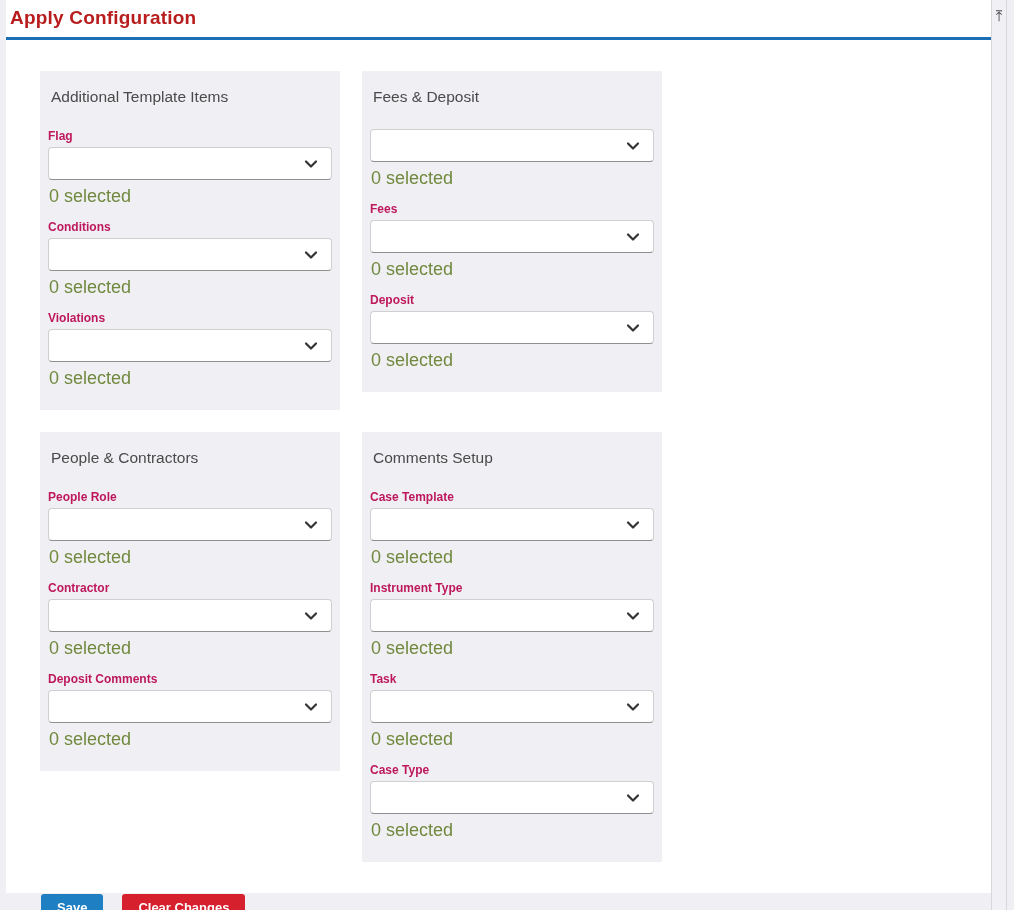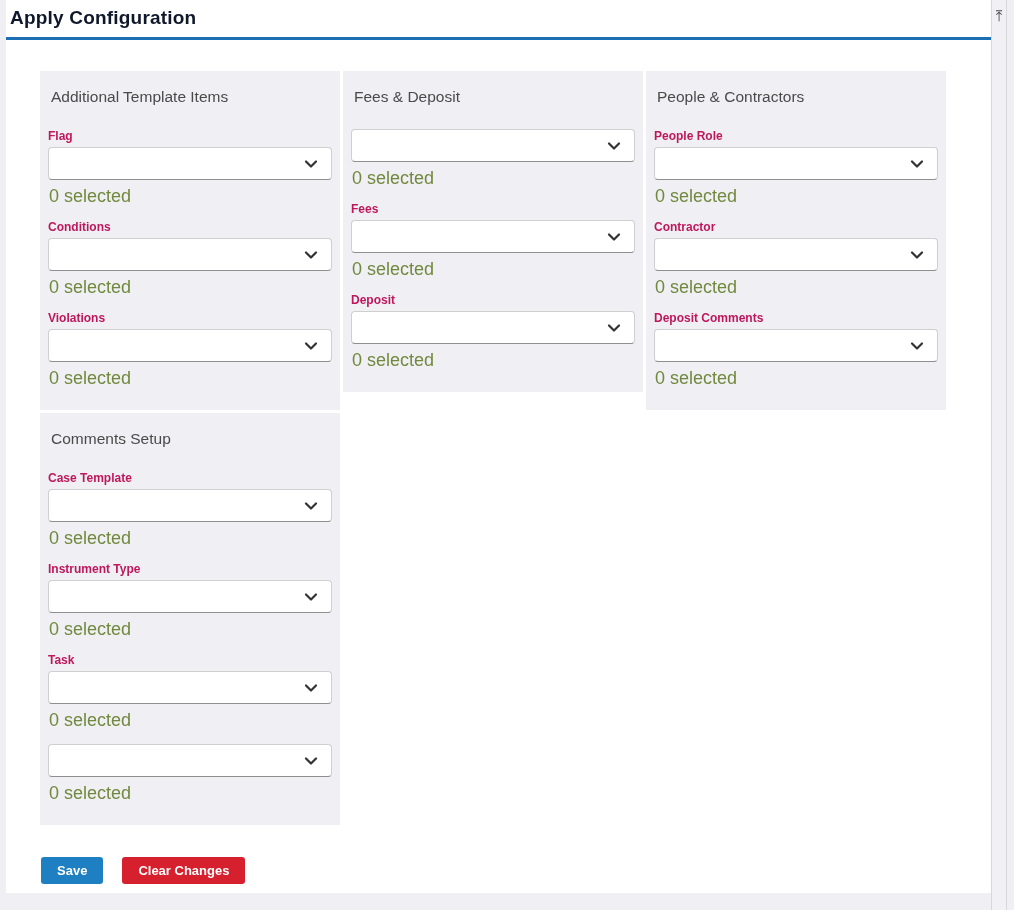--- a/index.html
+++ b/index.html
@@ -23,29 +23,29 @@
     box-sizing: border-box;
   }
 
   .page-header {
     padding: 5px 10px 6px 4px;
     border-bottom: 3px solid var(--accent-underline, #1d6fb5);
   }
   .page-title {
     font-size: 19px;
     font-weight: 700;
-    color: #0f172a;
+    color: #b91c1c;
     line-height: 26px;
     letter-spacing: 0.2px;
   }
 
   .cards {
     display: flex;
     flex-wrap: wrap;
-    gap: 3px;
+    gap: 22px;
     align-items: flex-start;
     padding: 31px 0 0 34px;
     width: 940px;
   }
   .card {
     width: 300px;
     box-sizing: border-box;
     background: var(--card-background, #f0f0f4);
     padding: 12px 8px 8px 8px;
   }
@@ -277,20 +277,21 @@
     <div class="field-label">Task</div>
     <div class="select">
       <span class="select-value"></span>
       <svg class="chevron" width="16" height="16" viewBox="0 0 16 16">
         <path d="M3 5.5 L8 10.5 L13 5.5" fill="none" stroke="#333333" stroke-width="2.2" stroke-linecap="round" stroke-linejoin="round"></path>
       </svg>
     </div>
     <div class="selected-count">0 selected</div>
   </div>
             <div class="field">
+    <div class="field-label">Case Type</div>
     <div class="select">
       <span class="select-value"></span>
       <svg class="chevron" width="16" height="16" viewBox="0 0 16 16">
         <path d="M3 5.5 L8 10.5 L13 5.5" fill="none" stroke="#333333" stroke-width="2.2" stroke-linecap="round" stroke-linejoin="round"></path>
       </svg>
     </div>
     <div class="selected-count">0 selected</div>
   </div>
           </div>
   </section>

